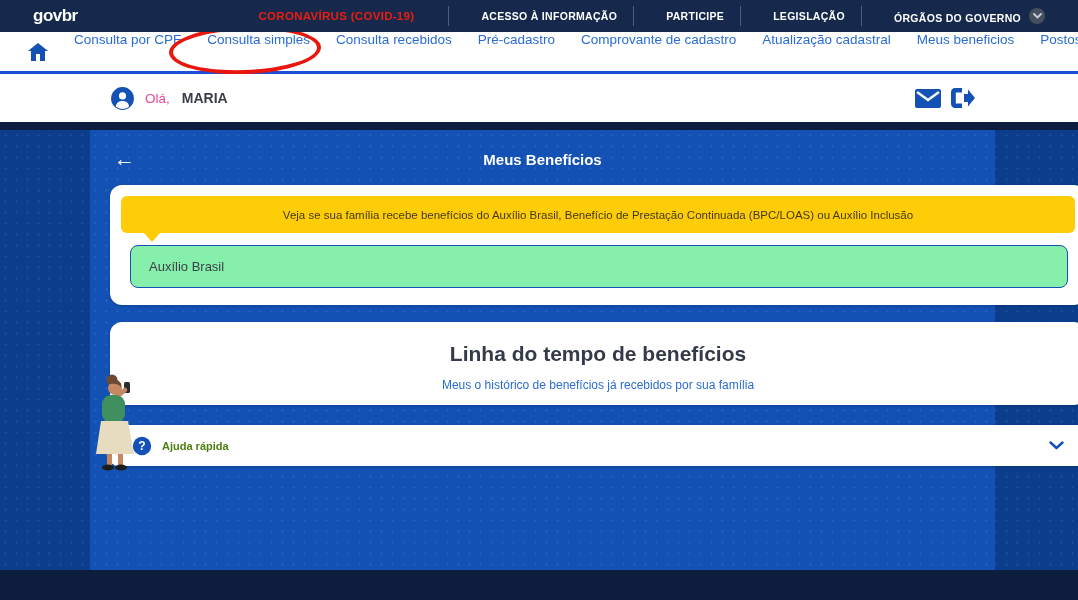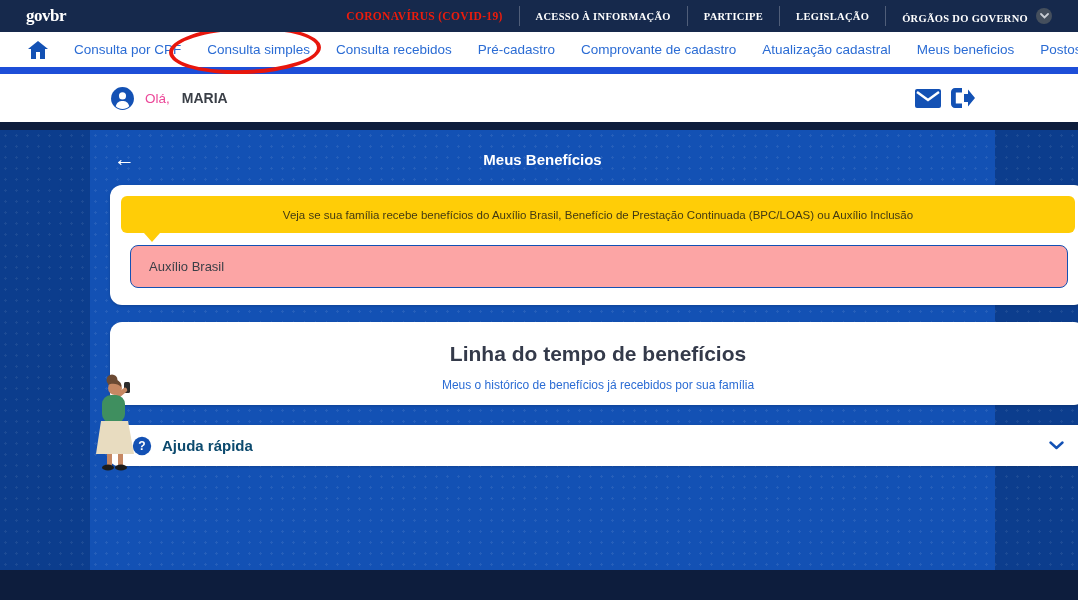--- a/index.html
+++ b/index.html
@@ -2,38 +2,38 @@
 <html><head>
 <meta charset="utf-8">
 <style>
   * { margin:0; padding:0; box-sizing:border-box; }
   html,body { width:1078px; height:600px; overflow:hidden; }
   body { font-family:"Liberation Sans", sans-serif; background:#fff; position:relative; }
 
   
   .topbar {
     height:32px; background:#16294c; display:flex; align-items:center;
-    padding:0 26px; color:#fff; position:relative; z-index:5;font-family:Liberation Serif, serif;
+    padding:0 33px; color:#fff; position:relative; z-index:5;
   }
   .logo { font-weight:bold; font-size:17px; letter-spacing:-0.5px; cursor:pointer; }
   .tb-spacer { flex:1; }
-  .covid { color:#ed1c0c; font-weight:bold; font-size:11.5px; letter-spacing:.3px; cursor:pointer; }
+  .covid { color:#ed1c0c; font-weight:bold; font-size:11.5px; letter-spacing:.3px; cursor:pointer; margin-right:18px; }
   .tb-sep { width:1px; height:20px; background:rgba(255,255,255,.25); margin:0 16px; }
-  .tb-link { color:#fff; font-weight:bold; font-size:10.5px; letter-spacing:.3px; cursor:pointer; white-space:nowrap; }
+  .tb-link { color:#fff; font-weight:bold; font-size:10.5px; letter-spacing:.3px; cursor:pointer; white-space:nowrap;margin-left:16px; }
   .gov-group { display:flex; align-items:flex-end; gap:8px; }
   .chev-circle {
     width:16px; height:16px; border-radius:50%; background:#454f5d;
     display:flex; align-items:center; justify-content:center;
   }
   .chev-circle svg { display:block; }
 
   
   .navbar {
-    height:42px; background:#fff; border-bottom:7px solid #1d4ed8;
-    display:flex; align-items:center; padding:0 28px; gap:26px; position:relative; z-index:2;
+    height:42px; background:#fff; border-bottom:3px solid #1d4ed8;
+    display:flex; padding:0 28px; gap:26px; position:relative; z-index:2;
   }
   .home-btn { display:flex; align-items:center; cursor:pointer; }
   .nav-link { color:#2b6cd4; font-size:13.5px; cursor:pointer; white-space:nowrap; text-decoration:none; }
   .annotation-ellipse {
     position:absolute; left:169px; top:-6px; width:152px; height:48px;
     border:4px solid #e8160c; border-radius:50%; transform:rotate(-2deg);
     pointer-events:none; z-index:6;
   }
 
   
@@ -79,31 +79,31 @@
   }
   .banner span { color:#433a12; font-size:11.5px; text-align:center; padding:0 20px; }
   .banner-tail {
     position:absolute; left:34px; top:48px; width:0; height:0;
     border-left:8px solid transparent; border-right:8px solid transparent;
     border-top:9px solid #ffcd07;
   }
   .benefit-select {
     position:absolute; left:20px; right:18px; top:60px; height:43px;
     border:1.5px solid #1351b4; border-radius:8px; display:flex; align-items:center;
-    padding:0 18px; color:#3a3f47; font-size:13px; cursor:pointer; background:#fca5a5;
+    padding:0 18px; color:#3a3f47; font-size:13px; cursor:pointer; background:#86efac;
   }
 
   .card-timeline { top:192px; height:83px; text-align:center; cursor:pointer; }
   .timeline-title { margin-top:20px; color:#343a4a; font-weight:bold; font-size:21px; }
   .timeline-sub { margin-top:12px; color:#2b6cd4; font-size:12px; }
 
   .accordion { display:flex; align-items:center; padding:0 22px; cursor:pointer; border-radius:8px; }
   .card-help { top:295px; height:41px; }
   .card-more { top:360px; height:41px; }
-  .acc-label { color:#0c4a6e; font-size:15px; font-weight:bold; }
+  .acc-label { color:#4d7c0f; font-size:11px; font-weight:bold; }
   .help-icon { margin-right:10px; display:flex; }
   .acc-chevron { margin-left:auto; display:flex; }
 
   .woman { position:absolute; left:3px; top:243px; z-index:3; pointer-events:none; }
 
   .footer-band { height:30px; background:#0d1d3d; }
 </style>
 </head>
 <body>
 

